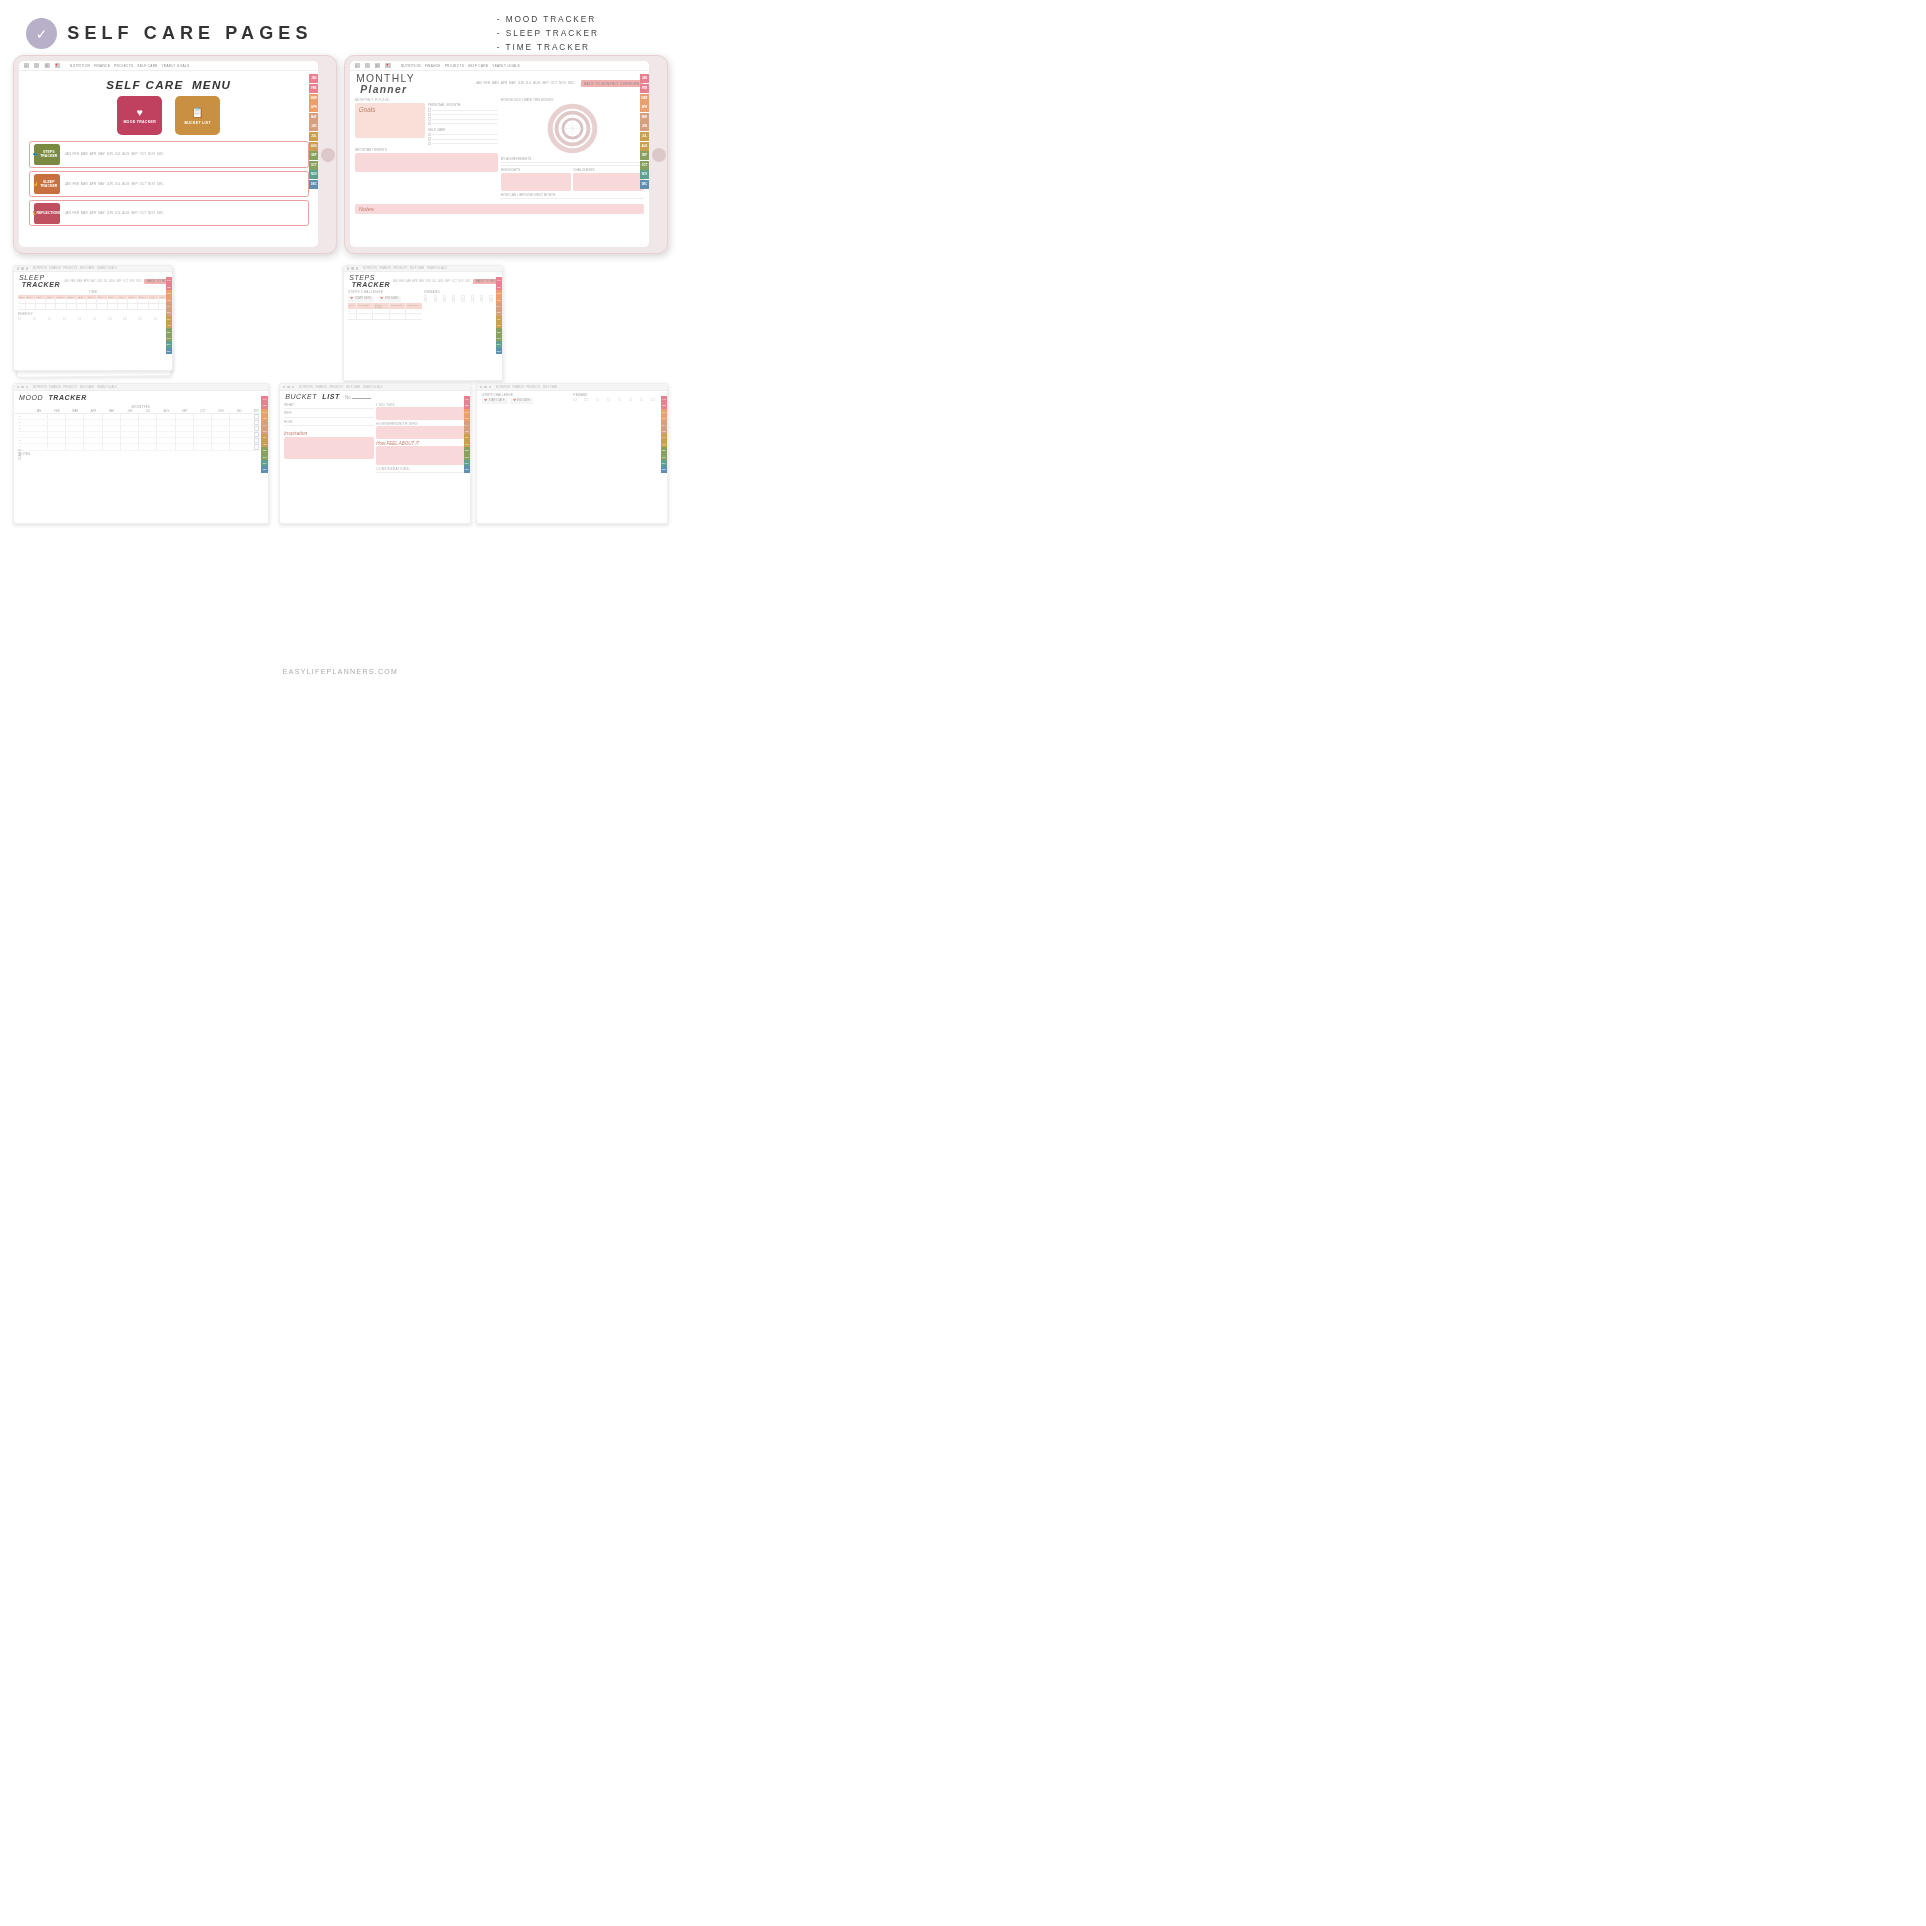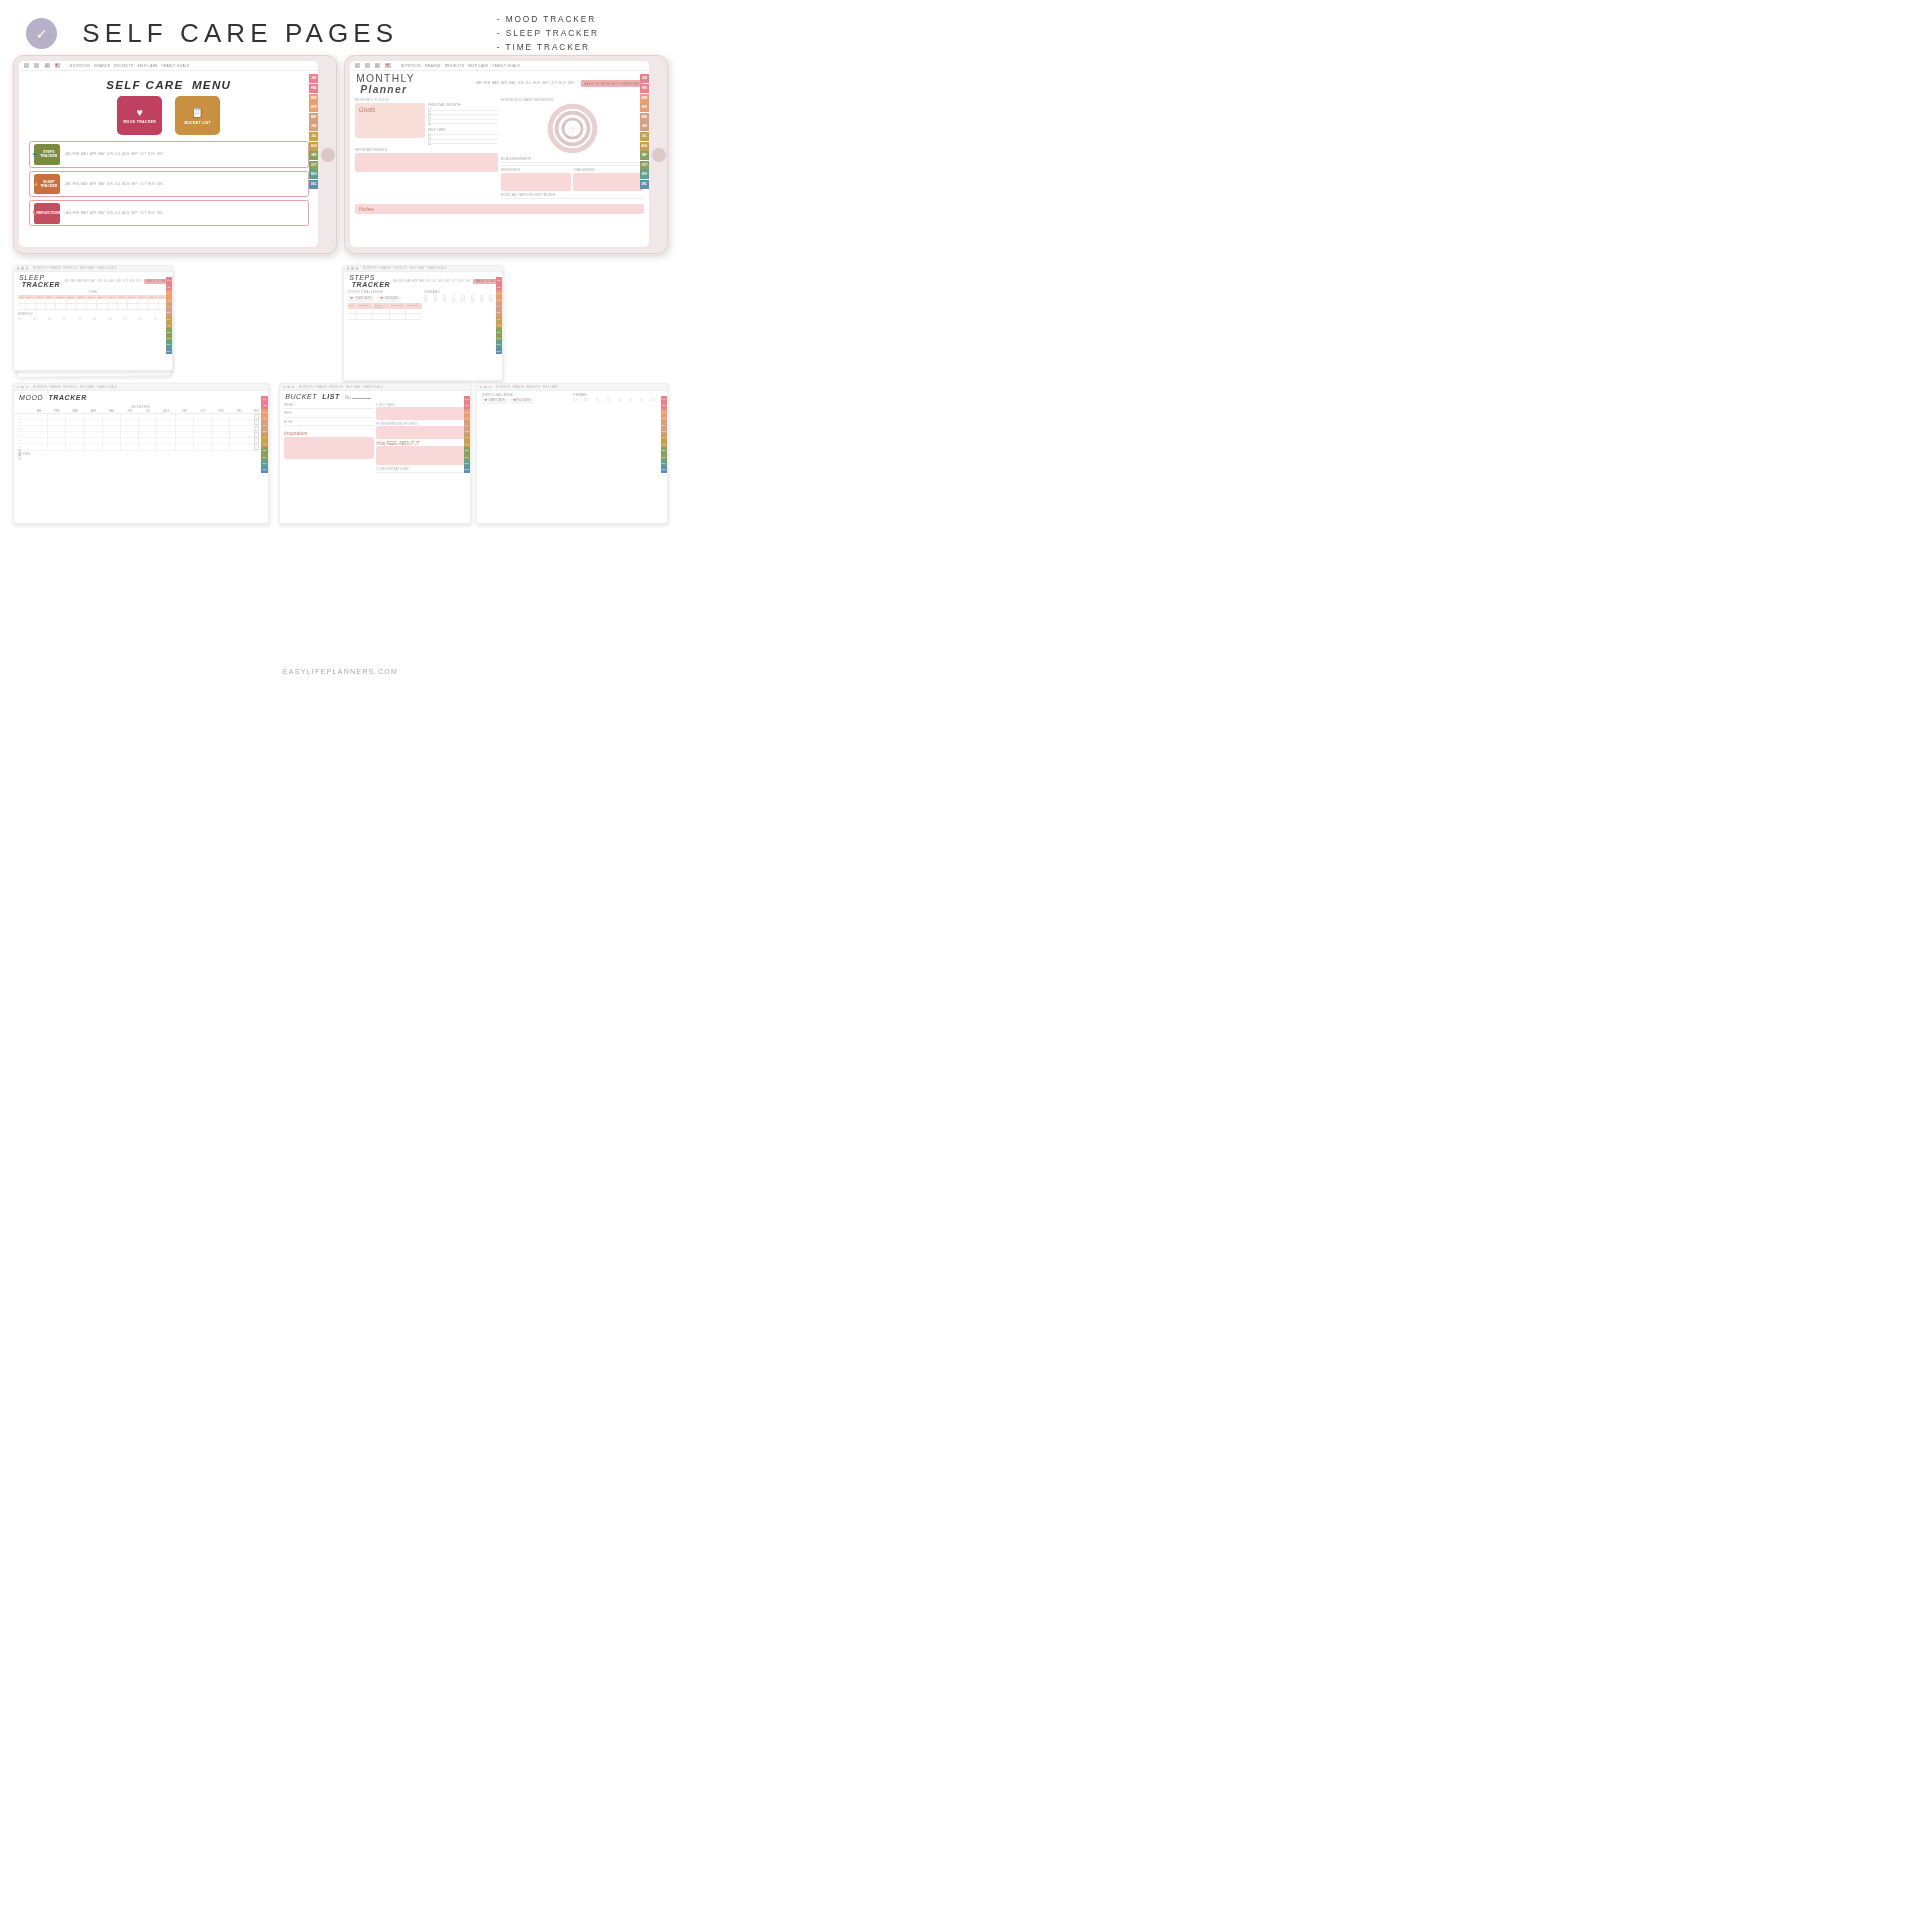--- a/index.html
+++ b/index.html
@@ -25,26 +25,25 @@
       background: #b8b0c8;
       border-radius: 50%;
       display: flex;
       align-items: center;
       justify-content: center;
       color: white;
       font-size: 14px;
       flex-shrink: 0;
     }
     .main-title {
-      font-size: 26px;
-      font-weight: 400;
+      font-size: 18px;
+      font-weight: 700;
       letter-spacing: 5.1px;
       color: #333;
       text-transform: uppercase;
-      margin-left: 15px;
     }
 
     
     .feature-list {
       position: absolute;
       top: 14px;
       right: 39px;
       list-style: none;
       text-align: left;
     }

